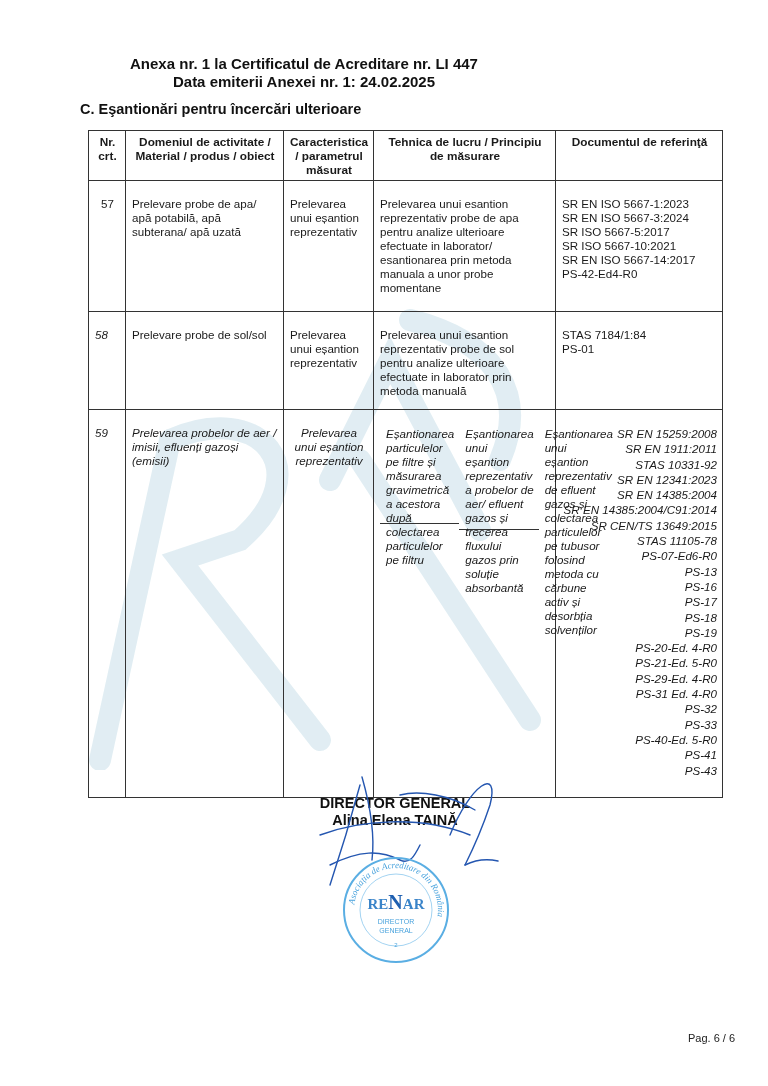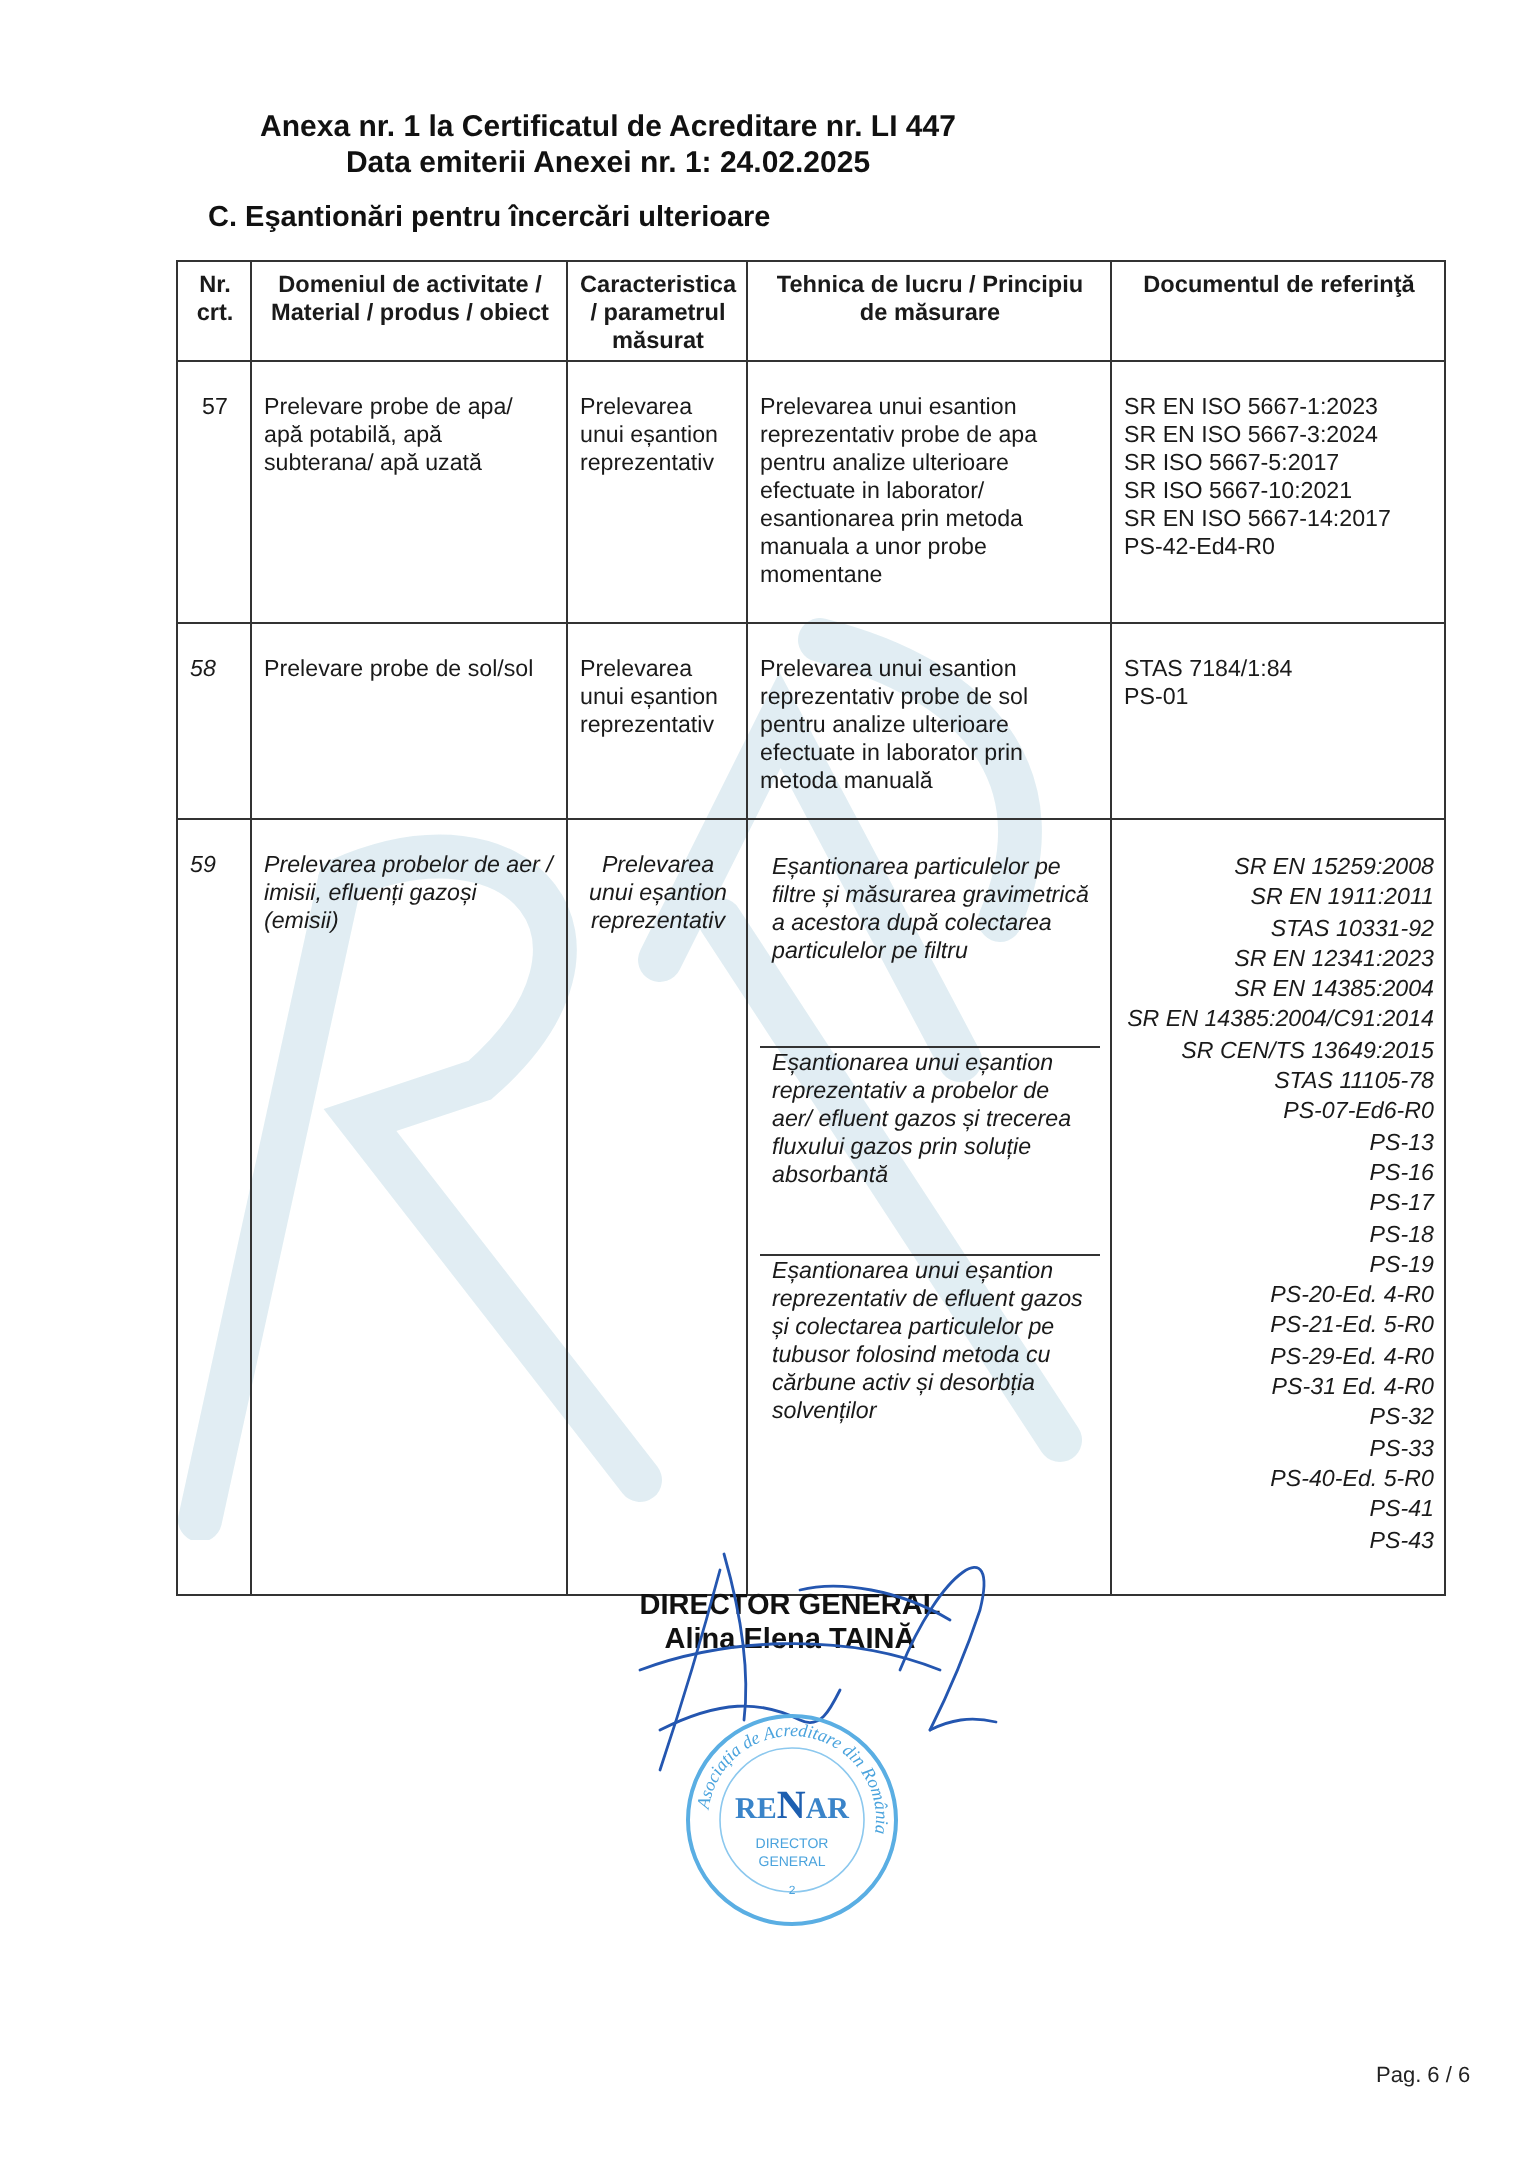--- a/index.html
+++ b/index.html
@@ -1,26 +1,26 @@
 <!DOCTYPE html>
 <html><head>
   <meta charset="utf-8">
   <style>
     html, body { margin:0; padding:0; background:#ffffff; }
     body { width:768px; height:1086px; position:relative; overflow:hidden;
            font-family:"Liberation Sans", sans-serif; color:#111; }
     .page { position:absolute; left:0; top:0; width:768px; height:1086px; }
     .title { position:absolute; left:0; width:608px; text-align:center; font-weight:bold; font-size:15px; line-height:18px; color:#111; }
-    .section { position:absolute; left:104px; top:101px; font-weight:bold; font-size:14.5px; color:#111; }
+    .section { position:absolute; left:80px; top:101px; font-weight:bold; font-size:14.5px; color:#111; }
     table.main { position:absolute; left:88px; top:130px; width:634px; border-collapse:collapse; table-layout:fixed;
                  font-family:"Liberation Sans", sans-serif; font-size:11.6px; line-height:14px; color:#1a1a1a; }
     table.main td, table.main th { border:1px solid #333; vertical-align:top; padding:16px 5px 0 6px; }
     table.main th { font-weight:bold; text-align:center; padding-top:4px; height:45px; font-size:11.8px; }
     .c-nr { text-align:center; }
-    .inner { display:flex; flex-direction:column; height:100%; }
+    .inner { display:flex; flex-direction:row; height:100%; }
     .sub { border-bottom:1px solid #333; padding:1px 5px 0 6px; }
     .sub:last-child { border-bottom:none; }
     .r57 td { height:114px; }
     .r58 td { height:81px; }
     .r59 td { height:371px;font-style:italic; }
     td.split { padding:0; }
     td.mid { vertical-align:middle; }
     .doclist div { white-space:nowrap; }
     .end { position:absolute; left:0; width:768px; top:752px; text-align:center; font-style:italic; font-size:11.5px; color:#222; }
     .sig1 { position:absolute; left:0; width:790px; top:795px; text-align:center; font-weight:bold; font-size:14.5px; color:#111; }

